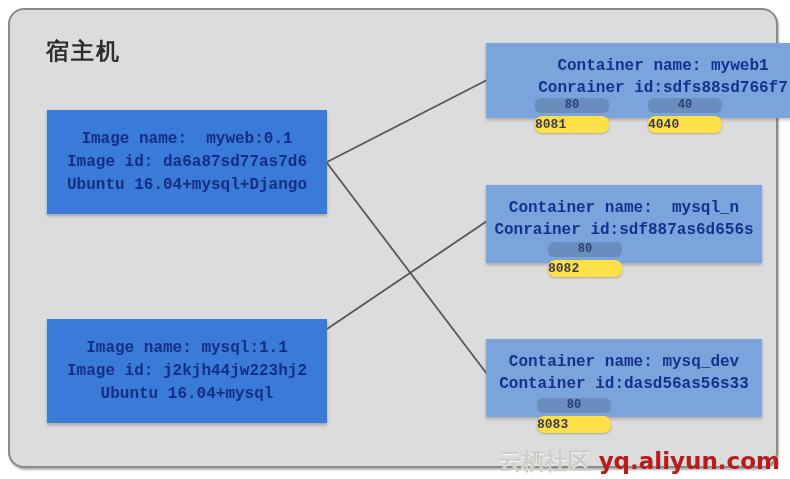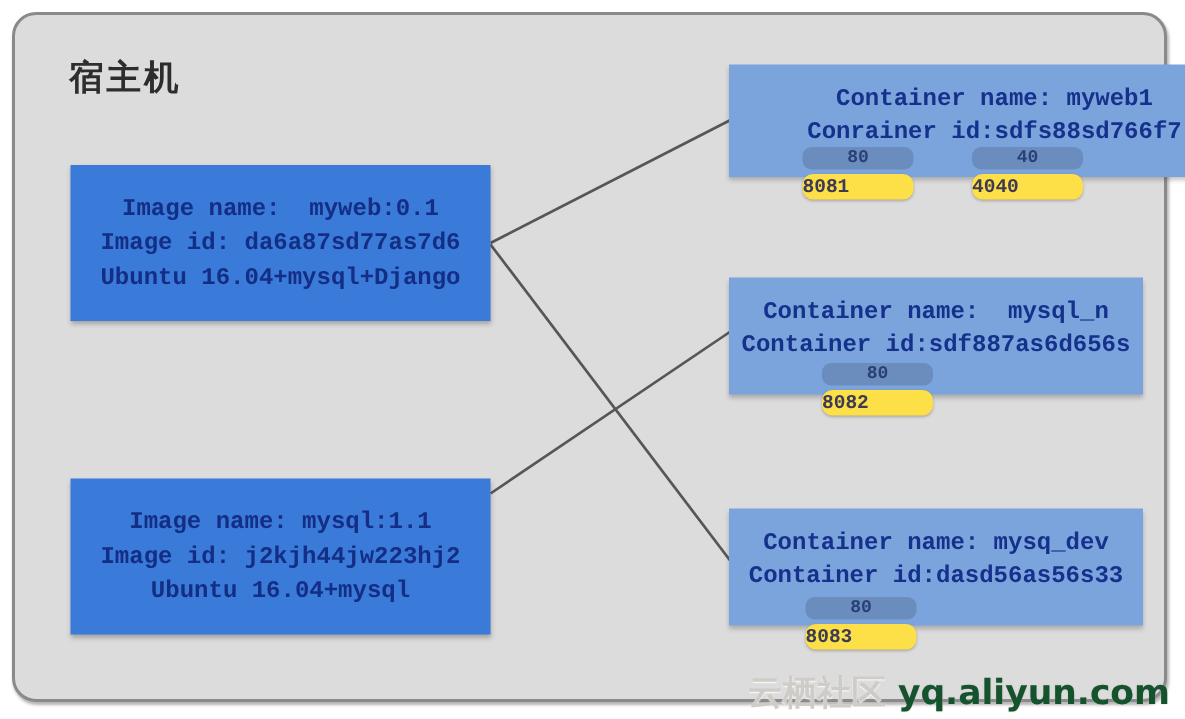--- a/index.html
+++ b/index.html
@@ -133,21 +133,21 @@
     font-size: 23px;
     font-weight: bold;
     white-space: nowrap;
     z-index: 5;
   }
   .wm-cn {
     color: #cfccc8;
     text-shadow: 0 1px 1px #ffffff;
   }
   .wm-en {
-    color: #14532d;
+    color: #b91c1c;
     text-shadow: 0 0 1px #bdbab6;
     margin-top: 36px;
   }
 </style>
 </head>
 <body>
 
 <div class="stage">
 
   <div class="host-panel"></div>
@@ -185,21 +185,21 @@
       <div class="port-pair">
         <div class="port-top">40</div>
         <div class="port-bottom">4040</div>
       </div>
     </div>
   </div>
 
   <div class="container-box container-box-2">
     <div class="text-wrap">
       <div class="t-line">Container name:  mysql_n</div>
-      <div class="t-line">Container id:sdf887as6d656s</div>
+      <div class="t-line">Conrainer id:sdf887as6d656s</div>
     </div>
     <div class="ports">
       <div class="port-pair">
         <div class="port-top">80</div>
         <div class="port-bottom">8082</div>
       </div>
     </div>
   </div>
 
   <div class="container-box container-box-3">

